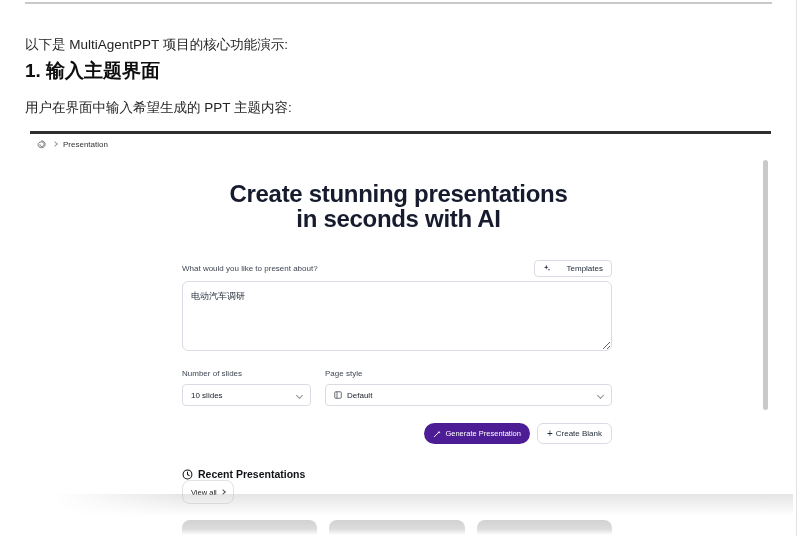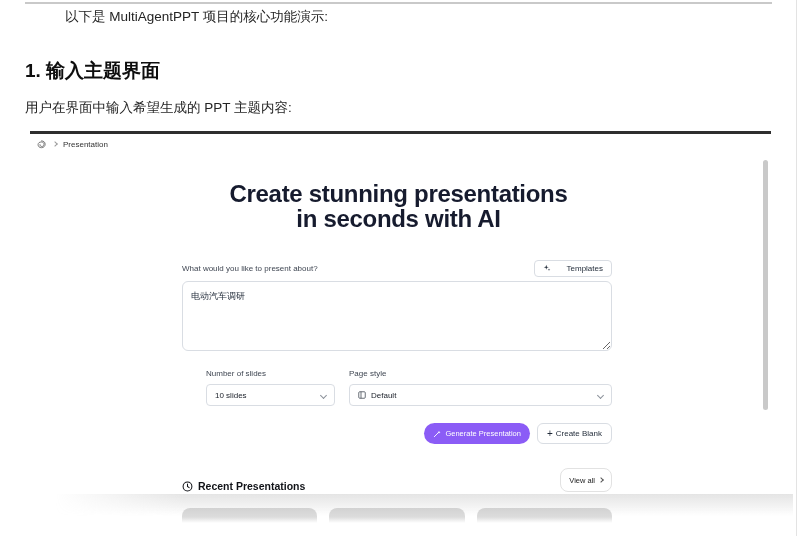--- a/index.html
+++ b/index.html
@@ -2,54 +2,54 @@
 <html><head>
 <meta charset="utf-8">
 <style>
   * { margin:0; padding:0; box-sizing:border-box; }
   html,body { background:#fff; }
   .page {
     position:relative; width:800px; height:536px; background:#fff; overflow:hidden;
     font-family:"Liberation Sans","DejaVu Sans",sans-serif; color:#212121;
   }
   .top-rule { position:absolute; left:25px; top:2px; width:747px; height:2px; background:#c9c9c9; }
-  .doc-intro { position:absolute; left:25px; top:8px; font-size:13.5px; color:#242424;margin-left:40px; }
+  .doc-intro { position:absolute; left:25px; top:36px; font-size:13.5px; color:#242424; }
   .doc-heading { position:absolute; left:25px; top:58px; font-size:19px; font-weight:bold; color:#0e0e0e; }
   .doc-desc { position:absolute; left:25px; top:99px; font-size:13.5px; color:#242424; }
   .shot-top-line { position:absolute; left:30px; top:131px; width:741px; height:3px; background:#2e2e2e; }
 
   .breadcrumb { position:absolute; left:36px; top:139px; display:flex; align-items:center; gap:6px; font-size:8px; color:#333; }
   .crumb-chevron { width:4px; height:4px; border-right:1px solid #9a9a9a; border-bottom:1px solid #9a9a9a; transform:rotate(-45deg); margin-top:-1px; }
 
   .hero { position:absolute; left:28px; top:181px; width:741px; text-align:center;
           font-size:24px; line-height:25px; font-weight:700; color:#161b2e; letter-spacing:-0.3px; }
 
   .form { position:absolute; left:182px; top:259px; width:430px; }
   .prompt-row { display:flex; justify-content:space-between; align-items:center; height:18px; }
   .prompt-label { font-size:8px; color:#3f4652; }
   .btn { background:#fff; border:1px solid #d9dde3; cursor:pointer; font-family:inherit; }
   .btn-templates { display:flex; align-items:center; gap:16px; height:17px; padding:0 8px;
                    border-radius:4px; font-size:8px; color:#1f2937; }
   .prompt-input { margin-top:4px; width:430px; height:70px; border:1px solid #d9dde3; border-radius:6px;
                   padding:8px; font-size:9px; color:#1f2937; font-family:inherit; outline:none; background:#fff; }
-  .options-row { display:flex; gap:14px; margin-top:14px;margin-left:24px; }
+  .options-row { display:flex; gap:14px; margin-top:14px; }
   .option { display:flex; flex-direction:column; }
   .opt-1 { width:129px; } .opt-2 { width:130px; } .opt-3 { flex:1; }
   .option-label { font-size:8px; color:#3f4652; height:12px; }
   .select { margin-top:3px; height:22px; border:1px solid #d9dde3; border-radius:4px; background:#fff;
             display:flex; align-items:center; gap:5px; padding:0 12px 0 8px; font-size:8px; color:#20252e; position:relative; cursor:pointer; }
   .sel-chevron { position:absolute; right:8px; top:8px; width:5px; height:5px;
                  border-right:1px solid #8b919a; border-bottom:1px solid #8b919a; transform:rotate(45deg); }
   .actions-row { display:flex; justify-content:flex-end; gap:7px; margin-top:17px; }
   .btn-generate { display:flex; align-items:center; gap:4px; height:21px; padding:0 9px; border:none;
-                  border-radius:11px; background:#8b5cf6; color:#fff; font-size:7.5px; cursor:pointer; font-family:inherit; }
+                  border-radius:11px; background:#4c1d95; color:#fff; font-size:7.5px; cursor:pointer; font-family:inherit; }
   .btn-blank { display:flex; align-items:center; gap:3px; height:21px; padding:0 9px;
                border-radius:6px; font-size:8px; color:#1f2937; }
   .plus-glyph { font-size:10px; line-height:10px; color:#1f2937; }
-  .recent-row { display:flex; justify-content:space-between; align-items:flex-end; margin-top:24px; }
+  .recent-row { display:flex; justify-content:space-between; align-items:flex-start; margin-top:24px;flex-direction:column; }
   .recent-title { display:flex; align-items:center; gap:5px; font-size:10.5px; font-weight:700; color:#101217; }
   .btn-viewall { display:flex; align-items:center; gap:4px; height:24px; padding:0 8px;
                  border-radius:8px; border:1px solid #e2e2e2; font-size:7.5px; color:#222; }
   .va-chevron { width:4px; height:4px; border-right:1px solid #555; border-bottom:1px solid #555; transform:rotate(-45deg); }
 
   .skeleton-row { display:flex; gap:12px; margin-top:16px; position:relative; z-index:2; }
   .skeleton-card { flex:1; height:15px; border-radius:8px 8px 0 0;
                    background:linear-gradient(180deg,#d2d2d2 0%,#dcdcdc 60%,rgba(220,220,220,0) 100%); }
 
   .bottom-band { position:absolute; left:55px; top:494px; width:738px; height:26px; z-index:1;

